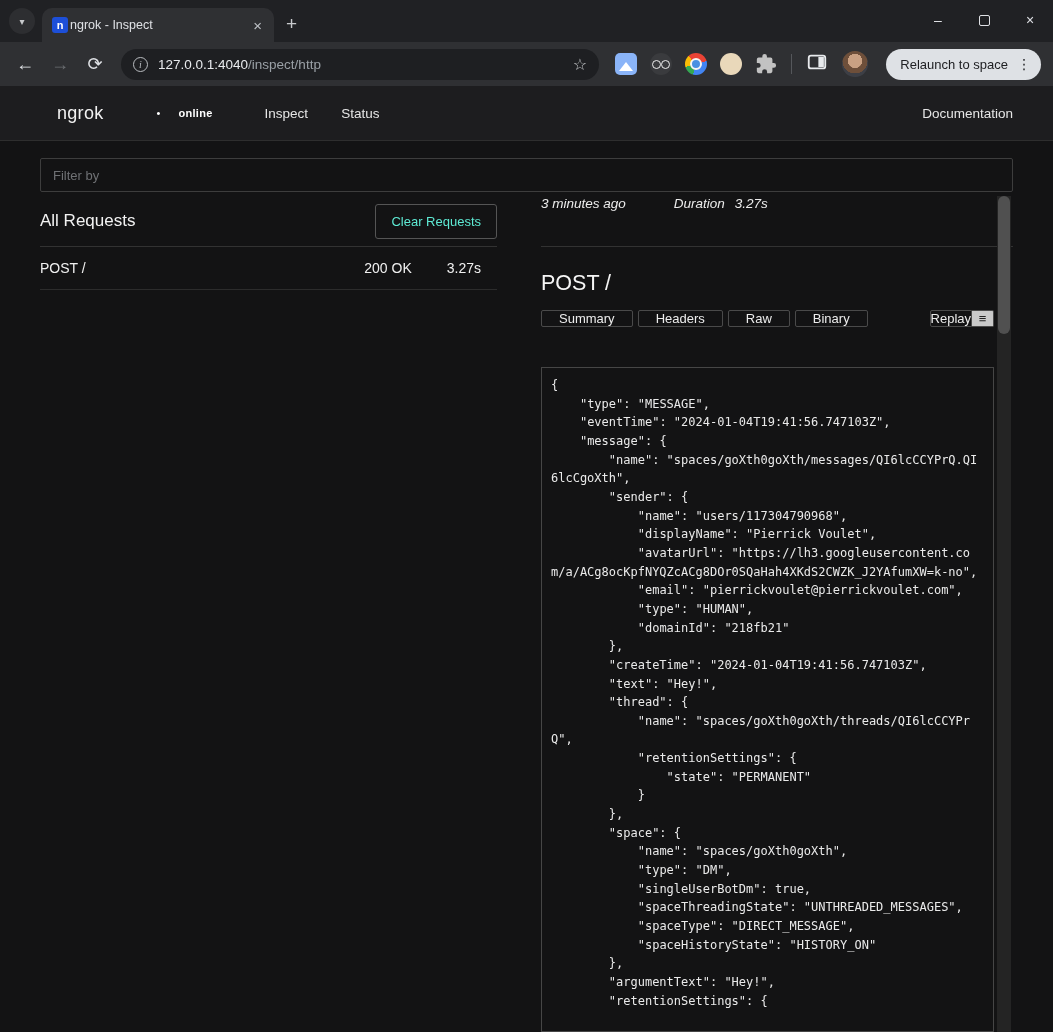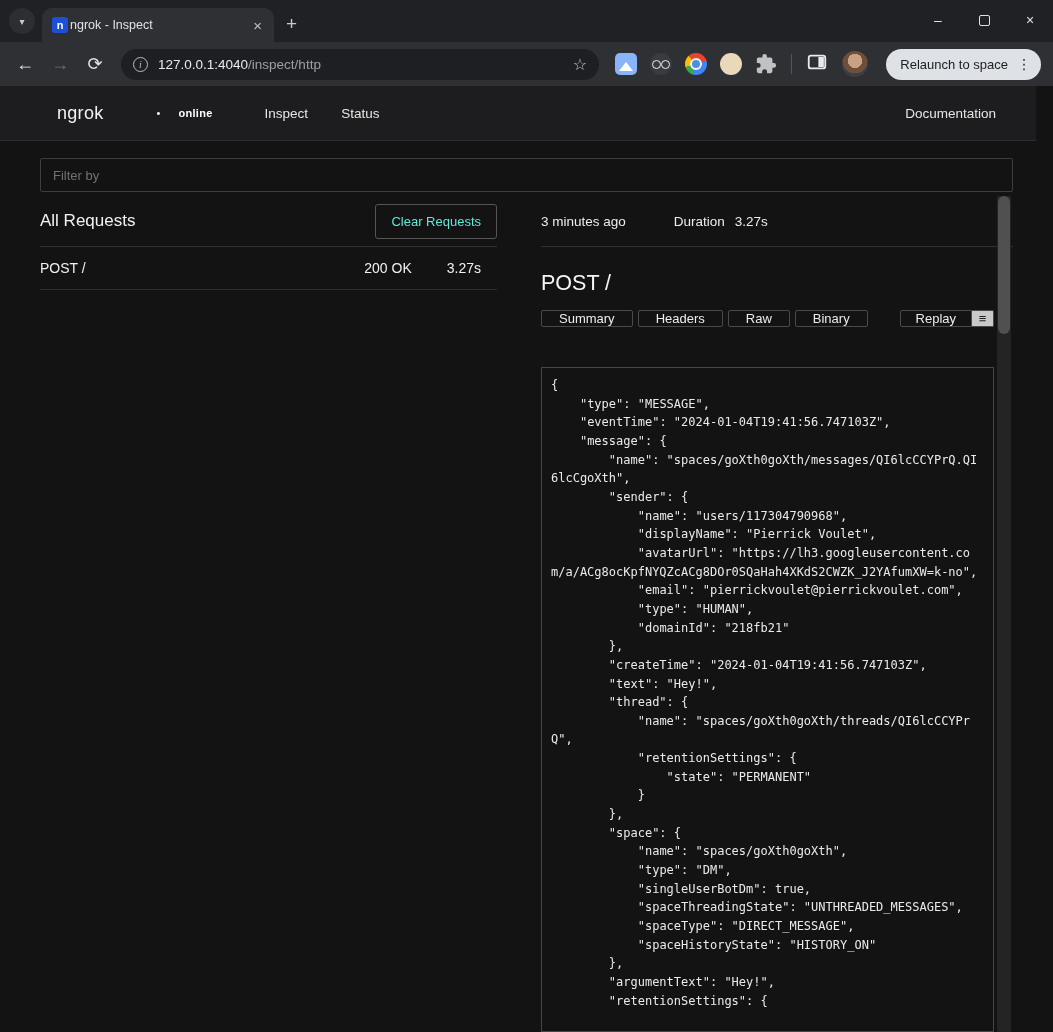--- a/index.html
+++ b/index.html
@@ -94,21 +94,21 @@
   }
   .relaunch {
     margin-left: auto; height: 31px; border-radius: 16px; background: #dee1e5;
     color: #202124; font-size: 13px; display: flex; align-items: center;
     padding: 0 10px 0 14px; cursor: pointer; white-space: nowrap;
   }
   .relaunch .dots { margin-left: 9px; font-size: 14px; color: #202124; }
 
   
   .ngrok-nav {
-    position: absolute; top: 86px; left: 0; right: 17px; height: 55px;
+    position: absolute; top: 86px; left: 0; right: 0; height: 55px;
     background: #1d1d1f; border-bottom: 1px solid #2e2e2e;
     display: flex; align-items: center; padding: 0 40px;
   }
   .brand { font-size: 18px; color: #f2f2f2; margin-left: 17px; cursor: pointer; letter-spacing: 0.3px; }
   .status-dot { font-size: 11px; color: #fff; margin-left: 53px; }
   .status-label { font-size: 11px; font-weight: bold; color: #fff; margin-left: 18px; letter-spacing: 0.3px; text-align: right; }
   .nav-link { font-size: 13.5px; color: #e6e6e6; cursor: pointer; }
   .nav-inspect { margin-left: 52px; }
   .nav-status { margin-left: 33px; }
   .nav-docs { margin-left: auto; }
@@ -141,36 +141,37 @@
     height: 43px; border-bottom: 1px solid #2c2c2c;
     display: flex; align-items: center; padding-right: 16px; cursor: pointer;
     font-size: 14px;
   }
   .req-path { flex: 1; color: #f0f0f0; }
   .req-status { color: #f0f0f0; margin-right: 35px; }
   .req-duration { color: #f0f0f0; }
 
   .detail-header {
     height: 51px; border-bottom: 1px solid #323232;
-    display: flex; align-items: center; font-size: 13.5px; color: #ececec;
+    display: flex; font-size: 13.5px; color: #ececec;
     padding-right: 26px;
+    font-style: italic;
   }
   .duration-label { margin-left: 48px; }
   .duration-value { margin-left: 10px; }
   .detail-title { font-size: 21.5px; color: #f5f5f5; margin-top: 24px; font-weight: 400; }
   .tabs-row { display: flex; align-items: flex-start; height: 43px; margin-top: 14px; padding-right: 19px; }
   .tab-btn {
     border: 1px solid #4a4a4a; border-radius: 2px; background: transparent;
     color: #ededed; font-size: 13px; padding: 0 17px; margin-right: 5px; cursor: pointer;
     font-family: "Liberation Sans", sans-serif;
   }
   .replay-group { margin-left: auto; display: flex; }
   .replay-btn {
     border: 1px solid #4a4a4a; border-radius: 2px 0 0 2px; background: transparent;
-    color: #ededed; font-size: 13px; padding: 0 15px; cursor: pointer;
+    color: #ededed; font-size: 13px; padding: 0 0; cursor: pointer;
     font-family: "Liberation Sans", sans-serif;
   }
   .replay-menu {
     width: 22px; background: #c9c9c9; border: 1px solid #4a4a4a; border-left: none;
     border-radius: 0 2px 2px 0; color: #222; font-size: 13px;
     display: flex; align-items: center; justify-content: center; cursor: pointer;
   }
   .meta-line { margin-top: 17px; font-size: 11px; color: #e3e3e3; }
   .code-block {
     margin-top: 14px; margin-right: 19px; flex: 1; min-height: 0;

